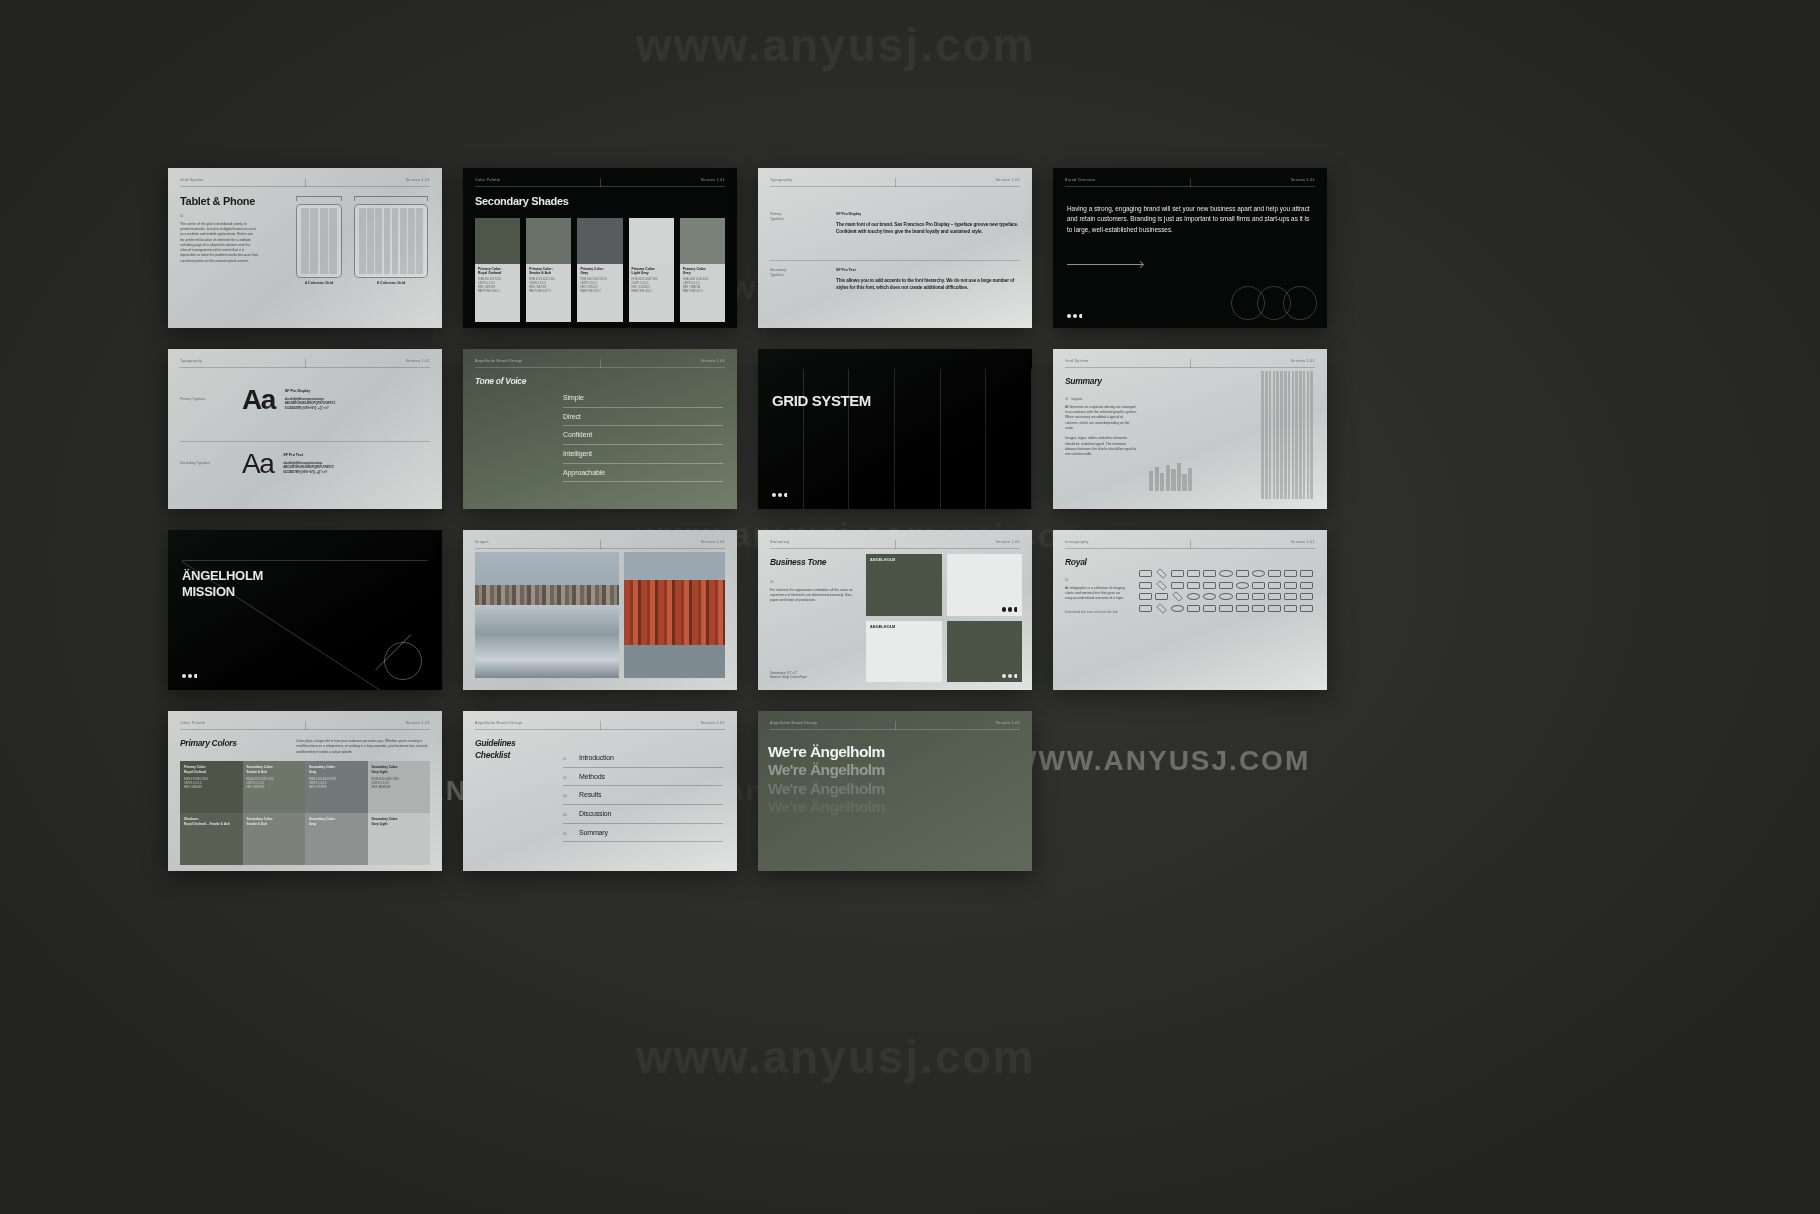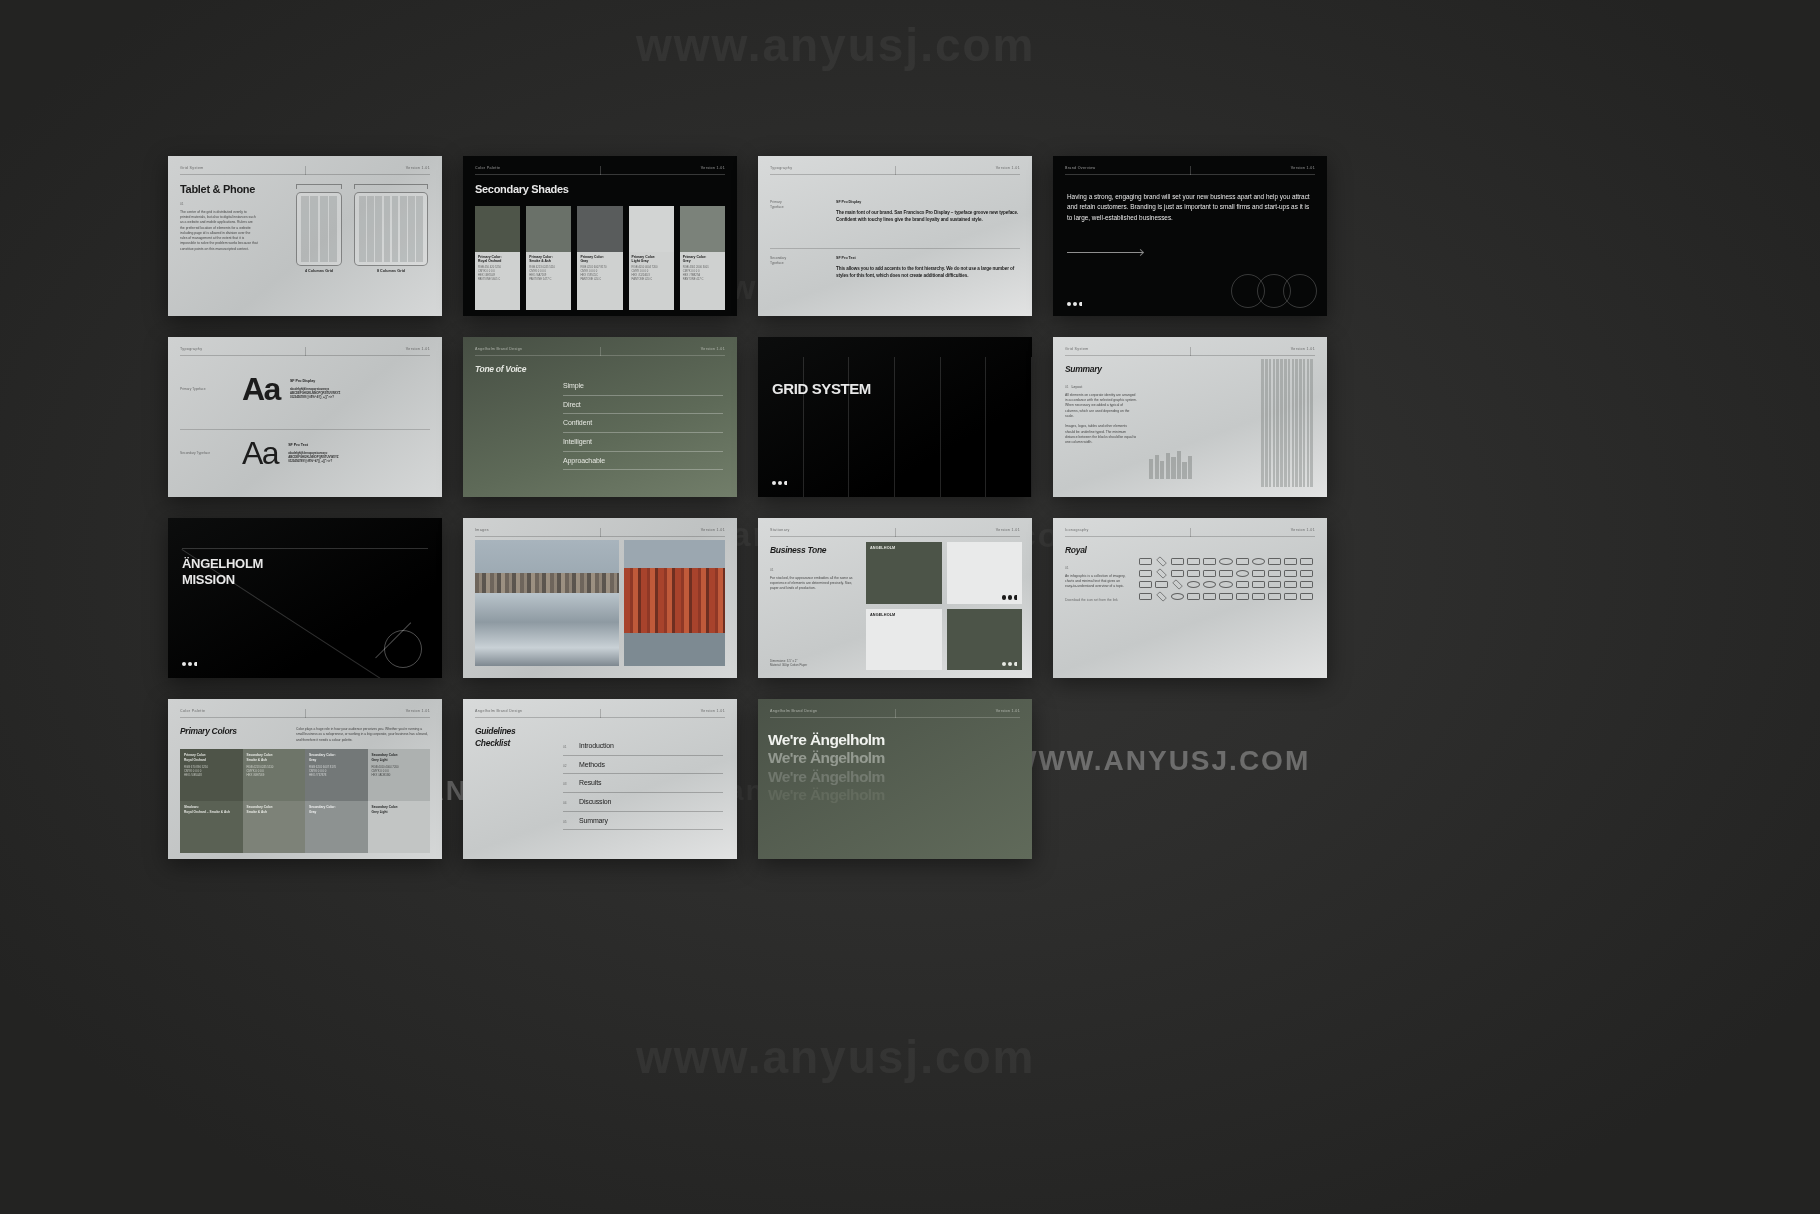--- a/index.html
+++ b/index.html
@@ -27,21 +27,21 @@
     user-select: none;
   }
   .wm.big { font-size: 46px; }
   .wm.mid { font-size: 34px; }
   .wm.sm  { font-size: 28px; }
   .wm.bright { color: rgba(255,255,255,0.30); }
 
   
   .grid {
     position: absolute;
-    left: 168px; top: 156px;
+    left: 168px; top: 168px;
     width: 1236px; height: 732px;
     display: grid;
     grid-template-columns: repeat(4, 274px);
     grid-template-rows: repeat(4, 160px);
     column-gap: 45px;
     row-gap: 30px;
     gap: 21px;
   }
   .slide {
     position: relative;
@@ -123,21 +123,21 @@
   
   .statement { position: absolute; left: 14px; right: 14px; top: 36px; font-size: 6.4px; font-weight: 500; line-height: 1.62; }
   .arrow-line { position:absolute; left:14px; width:76px; height:1px; background:#fff; opacity:.55; }
   .arrow-line:after { content:''; position:absolute; right:0; top:-2px; width:4px; height:4px; border-top:1px solid #fff; border-right:1px solid #fff; transform: rotate(45deg); opacity:.85; }
   .circ-row { position:absolute; right:10px; bottom:8px; display:flex; gap:-6px; }
   .circ-row span { width:34px; height:34px; border:0.7px solid rgba(255,255,255,.2); border-radius:50%; margin-left:-8px; display:block; }
 
   
   .aa-row { position:absolute; left:12px; right:12px; display:flex; align-items:center; gap:10px; }
   .aa-row .side { width: 52px; font-size: 3.3px; opacity:.6; }
-  .aa-glyph { font-size: 32px; font-weight: 700; letter-spacing: -1.5px; line-height: .9; text-align: center; }
+  .aa-glyph { font-size: 28px; font-weight: 700; letter-spacing: -1.5px; line-height: .9; text-align: center; }
   .aa-glyph.light { font-weight: 400; }
   .aa-spec .ft { font-size: 3.6px; font-weight:600; margin-bottom: 2.5px; }
   .aa-spec .ln { font-size: 2.9px; font-weight:600; letter-spacing:-.05px; line-height:1.5; opacity:.92; }
 
   
   .tov { position:absolute; left: 100px; right: 14px; top: 40px; }
   .tov .row { font-size: 7px; padding: 4px 0 3.5px; border-bottom: 0.7px solid rgba(255,255,255,.28); letter-spacing:-.1px; }
 
   
   .gs-title { position:absolute; left:14px; top:44px; font-size:15px; font-weight:700; line-height:1.08; letter-spacing:-.4px; }

